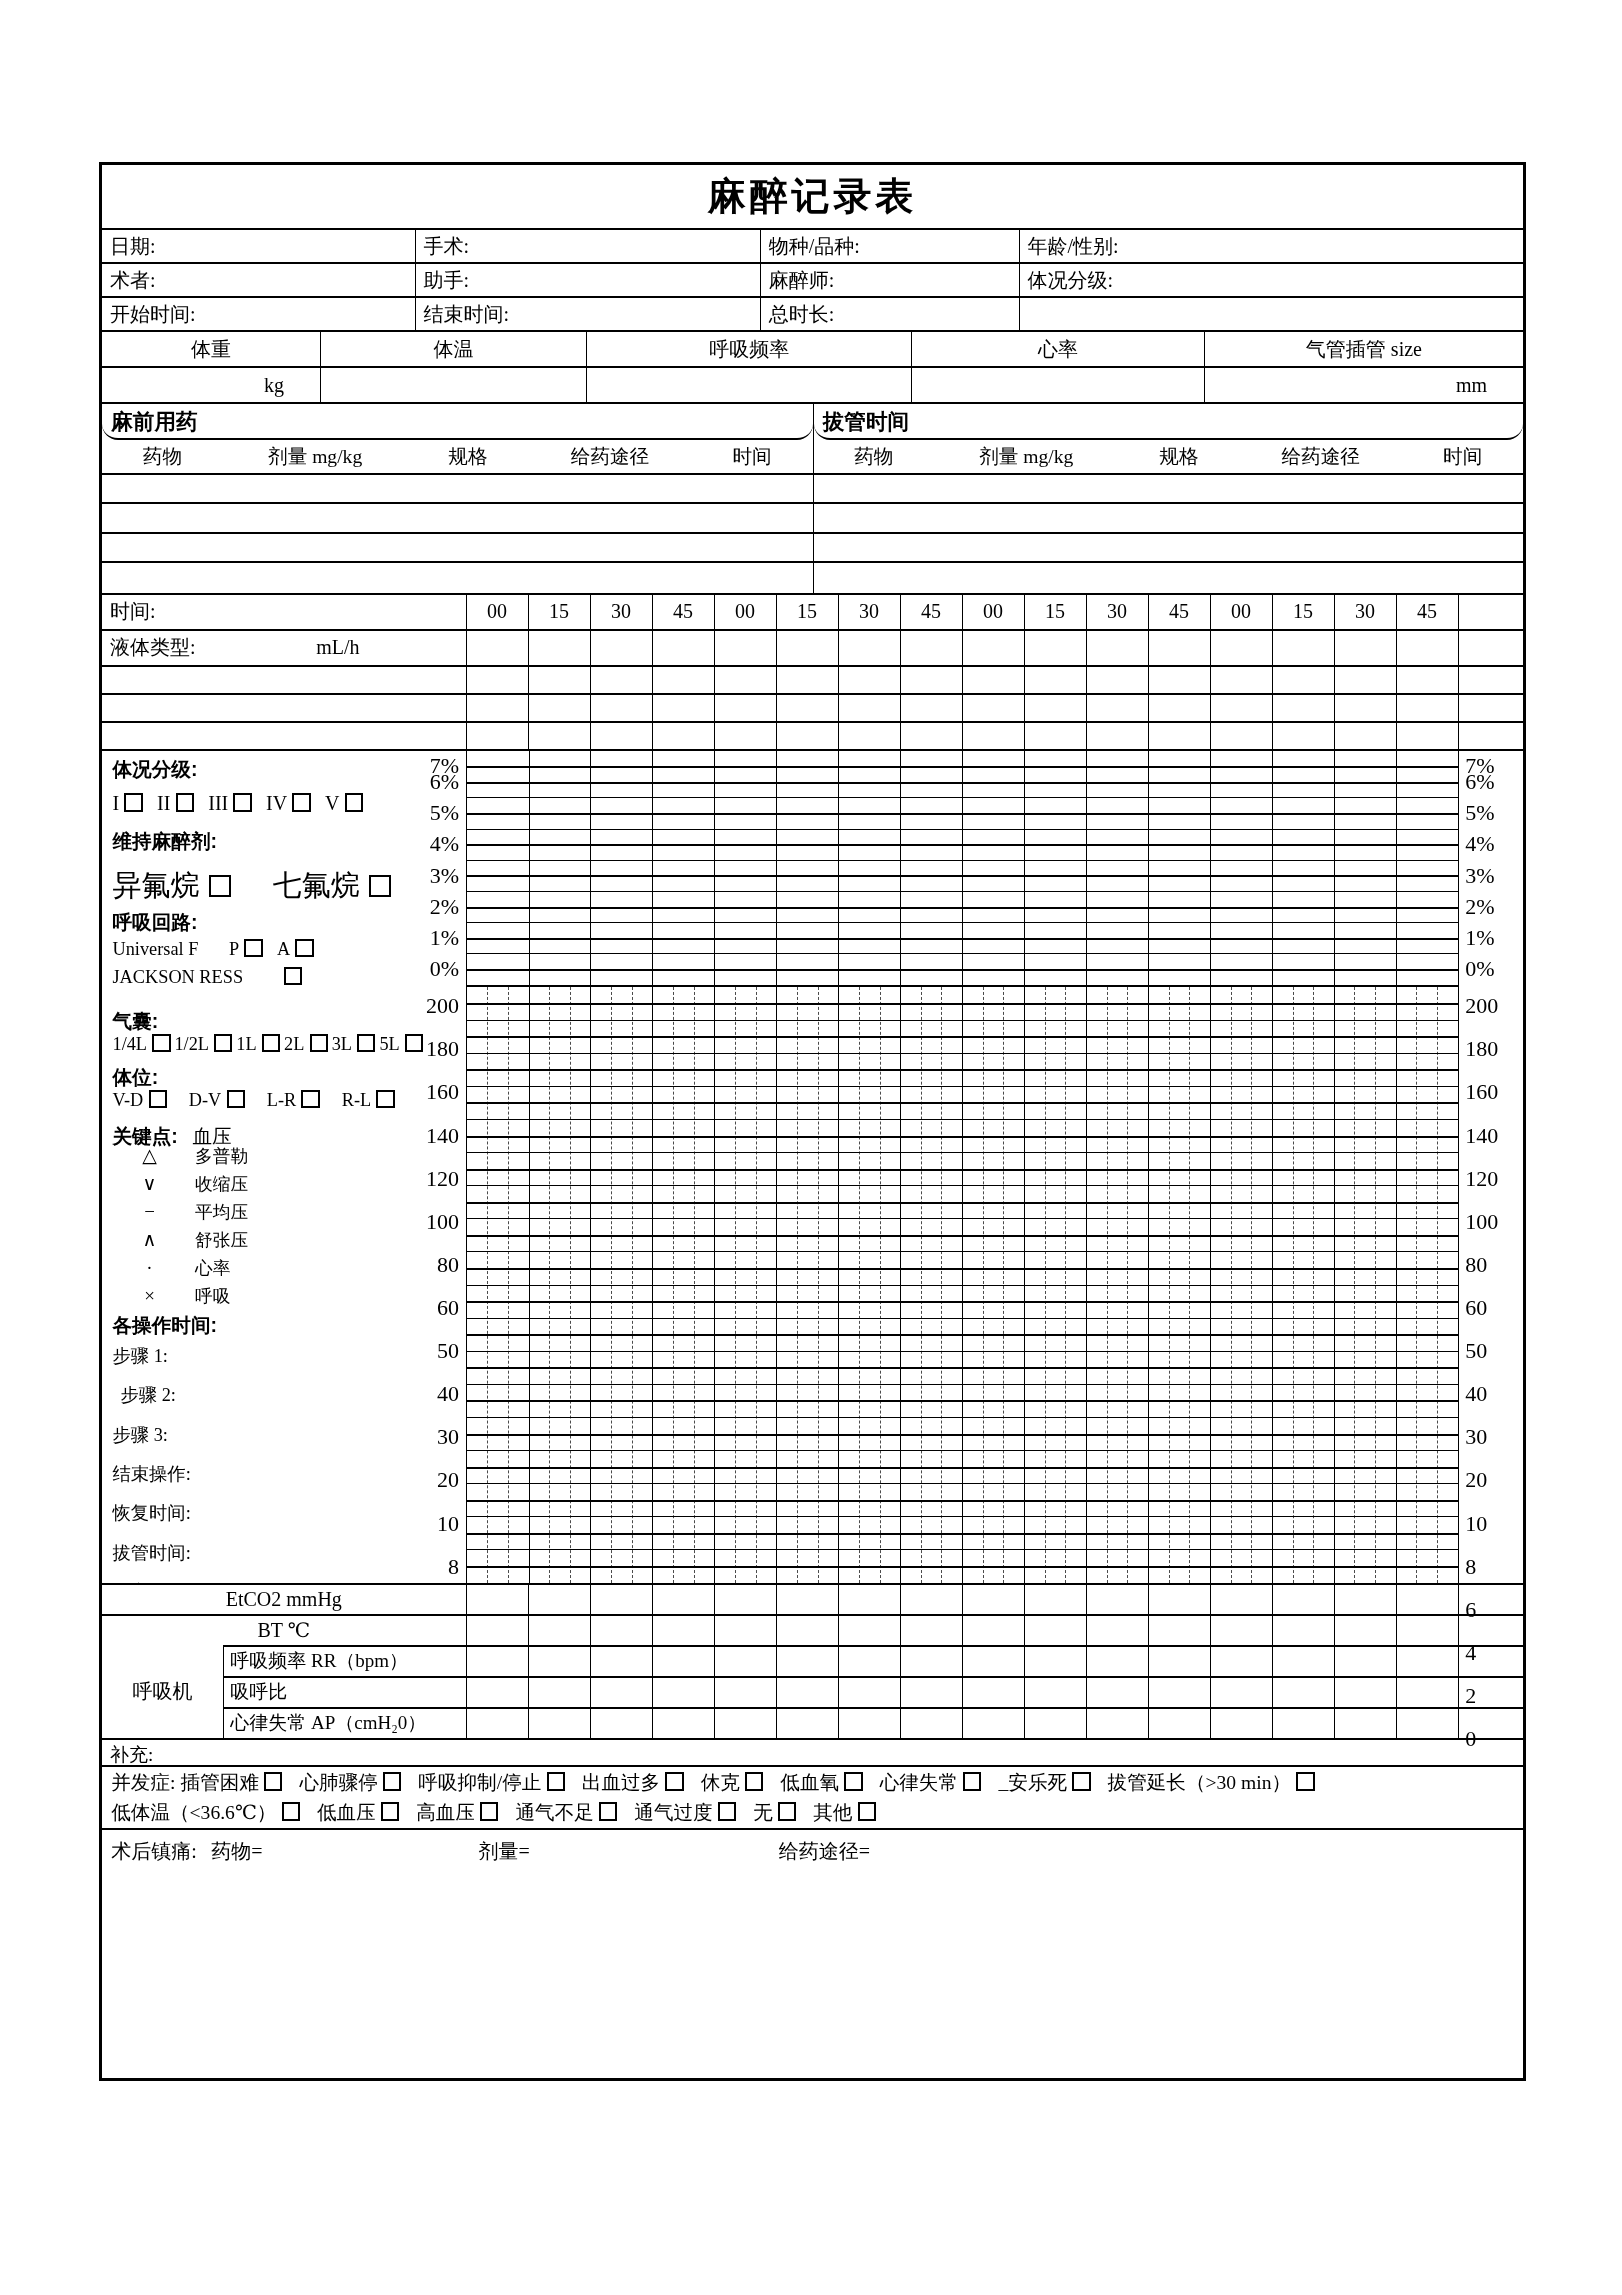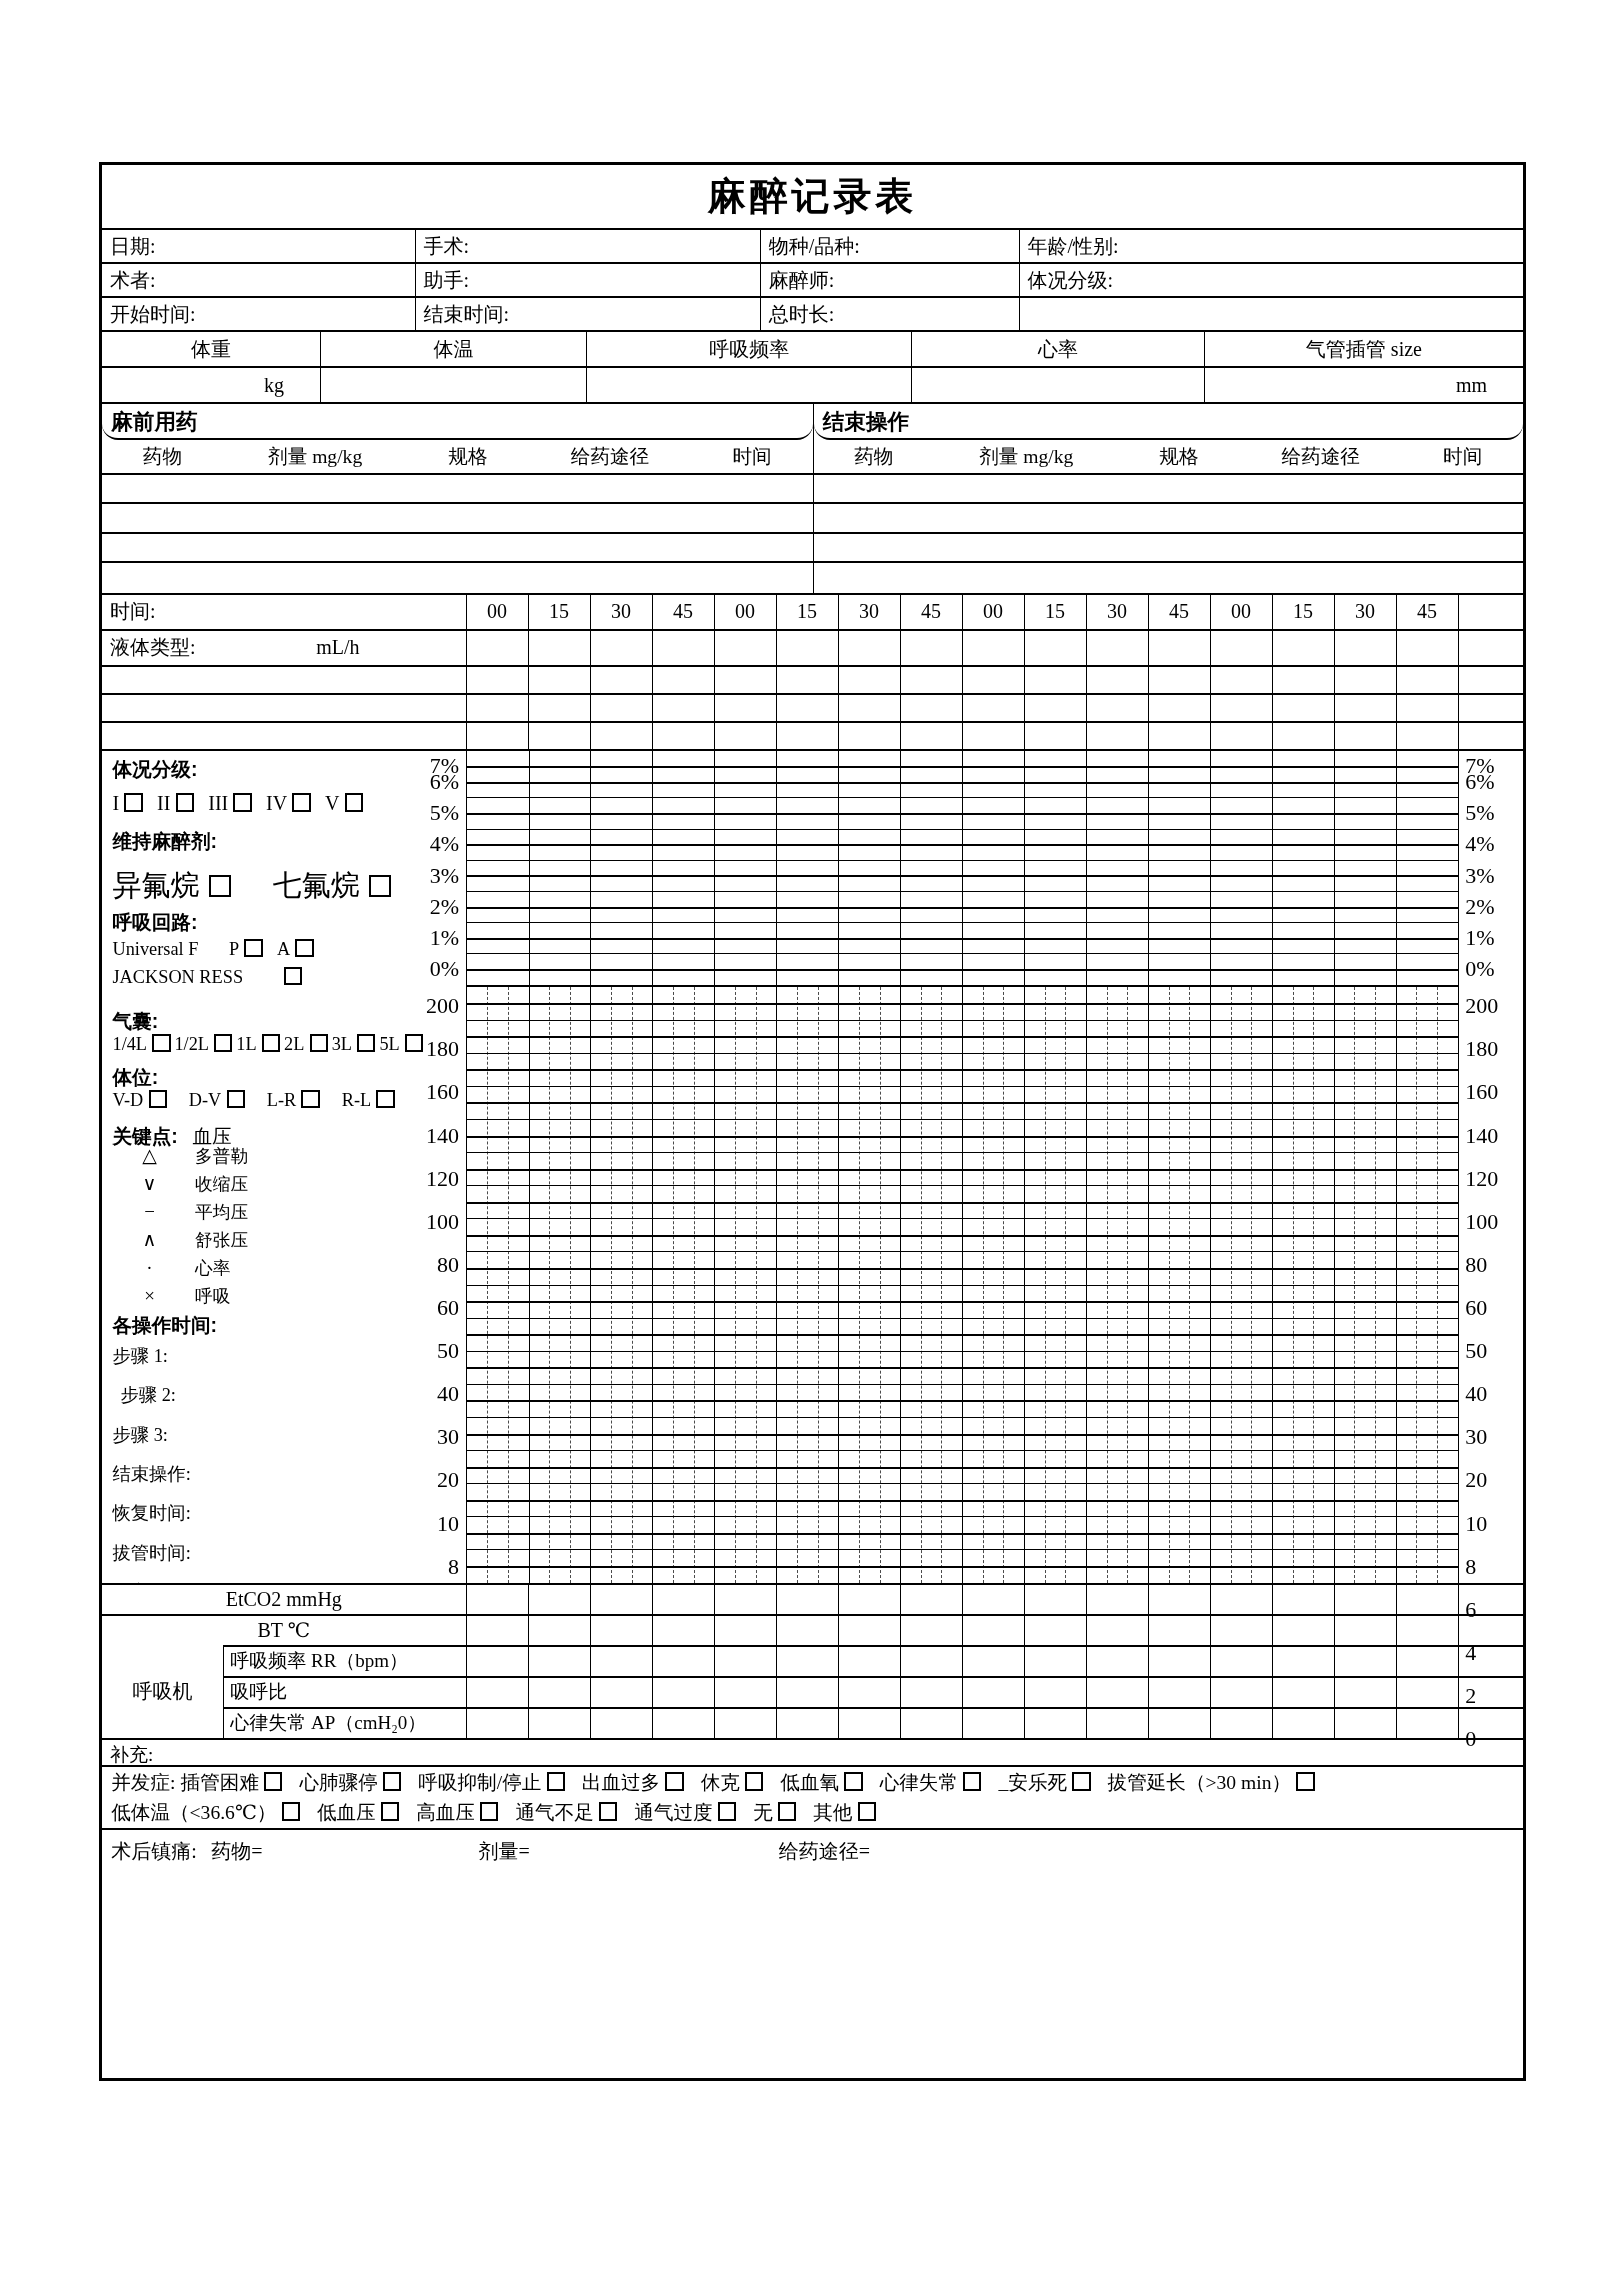--- a/index.html
+++ b/index.html
@@ -150,21 +150,21 @@
             <div>规格</div>
             <div>给药途径</div>
             <div>时间</div>
           </div>
           <div class="m-empty"></div>
           <div class="m-empty"></div>
           <div class="m-empty"></div>
           <div class="m-empty"></div>
         </div>
         <div class="med-half">
-          <div class="m-title">结束操作</div>
+          <div class="m-title">拔管时间</div>
           <div class="m-cols">
             <div>药物</div>
             <div>剂量 mg/kg</div>
             <div>规格</div>
             <div>给药途径</div>
             <div>时间</div>
           </div>
           <div class="m-empty"></div>
           <div class="m-empty"></div>
           <div class="m-empty"></div>

